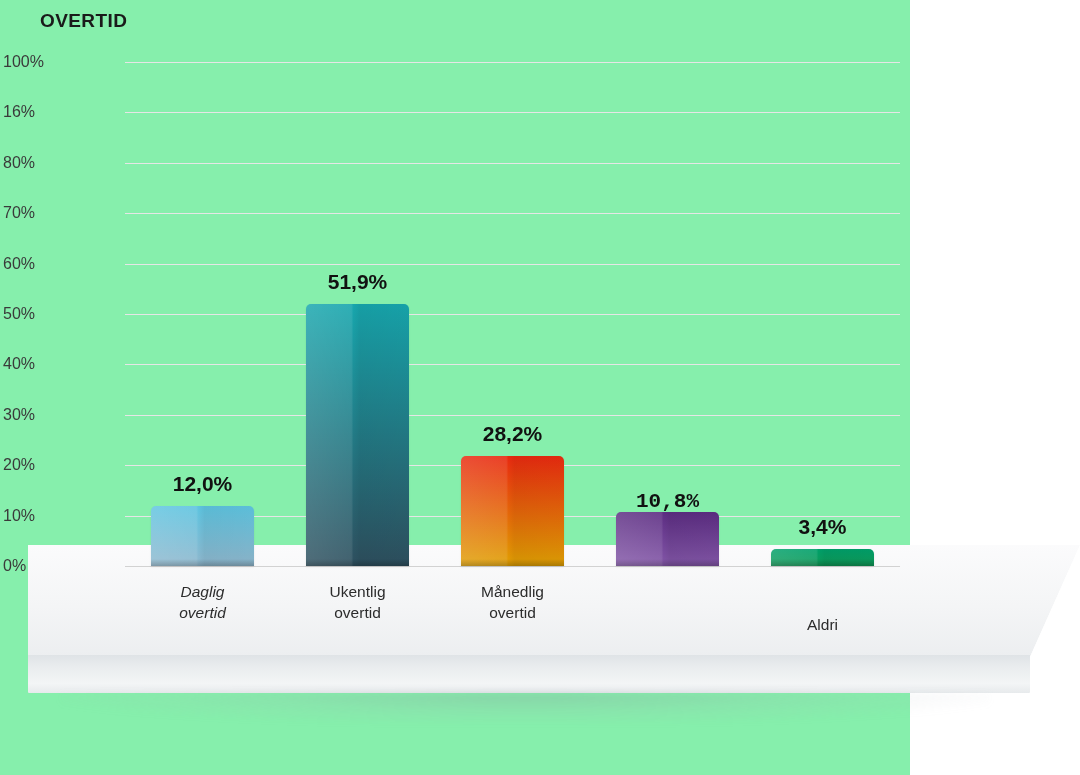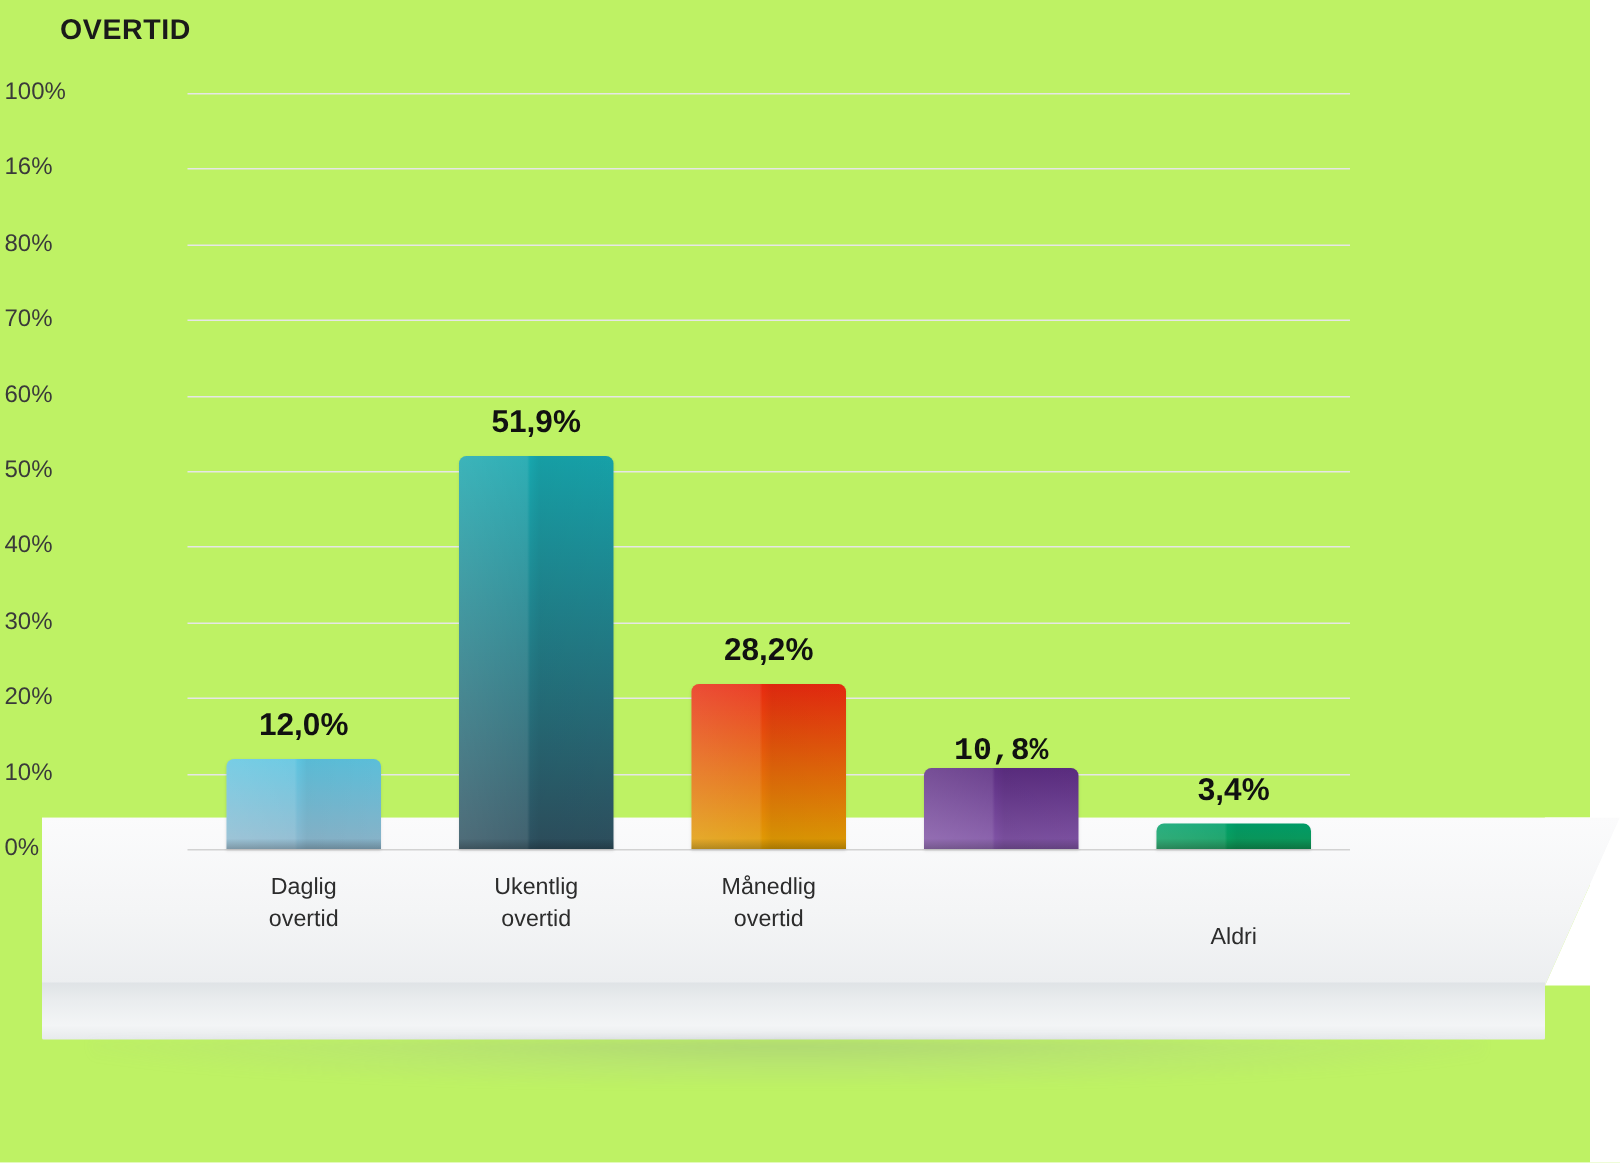--- a/index.html
+++ b/index.html
@@ -8,23 +8,23 @@
     background: #ffffff;
   }
   body {
     font-family: "Liberation Sans", sans-serif;
     width: 1080px;
     height: 775px;
     overflow: hidden;
   }
   #chart-root {
     position: relative;
-    width: 1060px;
+    width: 910px;
     height: 775px;
-    background: #bef264;
+    background: #86efac;
   }
 
   
   #chart-title {
     position: absolute;
     left: 40px;
     top: 10px;
     font-size: 19px;
     font-weight: bold;
     color: #1a1a1a;
@@ -198,21 +198,21 @@
       <div class="gridline" style="top: 201.6px;"></div>
       <div class="gridline" style="top: 151.2px;"></div>
       <div class="gridline" style="top: 100.8px;"></div>
       <div class="gridline" style="top: 50.4px;"></div>
       <div class="gridline" style="top: 0px;"></div>
       <div class="bar" style="left: 26px; width: 103px; height: 60.48px; background: linear-gradient(rgb(94, 196, 224) 0%, rgb(143, 183, 205) 100%);">
         <div class="sheen"></div>
         <div class="base-shade"></div>
       </div>
       <div class="bar-value" style="left: -2.5px; width: 160px; top: 409.52px;">12,0%</div>
-      <div class="cat-label" style="left: -12.5px; width: 180px; top: 520px;">Daglig
+      <div class="cat-label" style="left: -12.5px; width: 180px; top: 520px; font-style: italic;">Daglig
 overtid</div>
       <div class="bar" style="left: 181px; width: 103px; height: 261.576px; background: linear-gradient(rgb(23, 166, 173) 0%, rgb(46, 79, 94) 100%);">
         <div class="sheen"></div>
         <div class="base-shade"></div>
       </div>
       <div class="bar-value" style="left: 152.5px; width: 160px; top: 208.424px;">51,9%</div>
       <div class="cat-label" style="left: 142.5px; width: 180px; top: 520px;">Ukentlig
 overtid</div>
       <div class="bar" style="left: 336px; width: 103px; height: 110.376px; background: linear-gradient(rgb(232, 42, 16) 0%, rgb(224, 160, 3) 100%);">
         <div class="sheen"></div>

